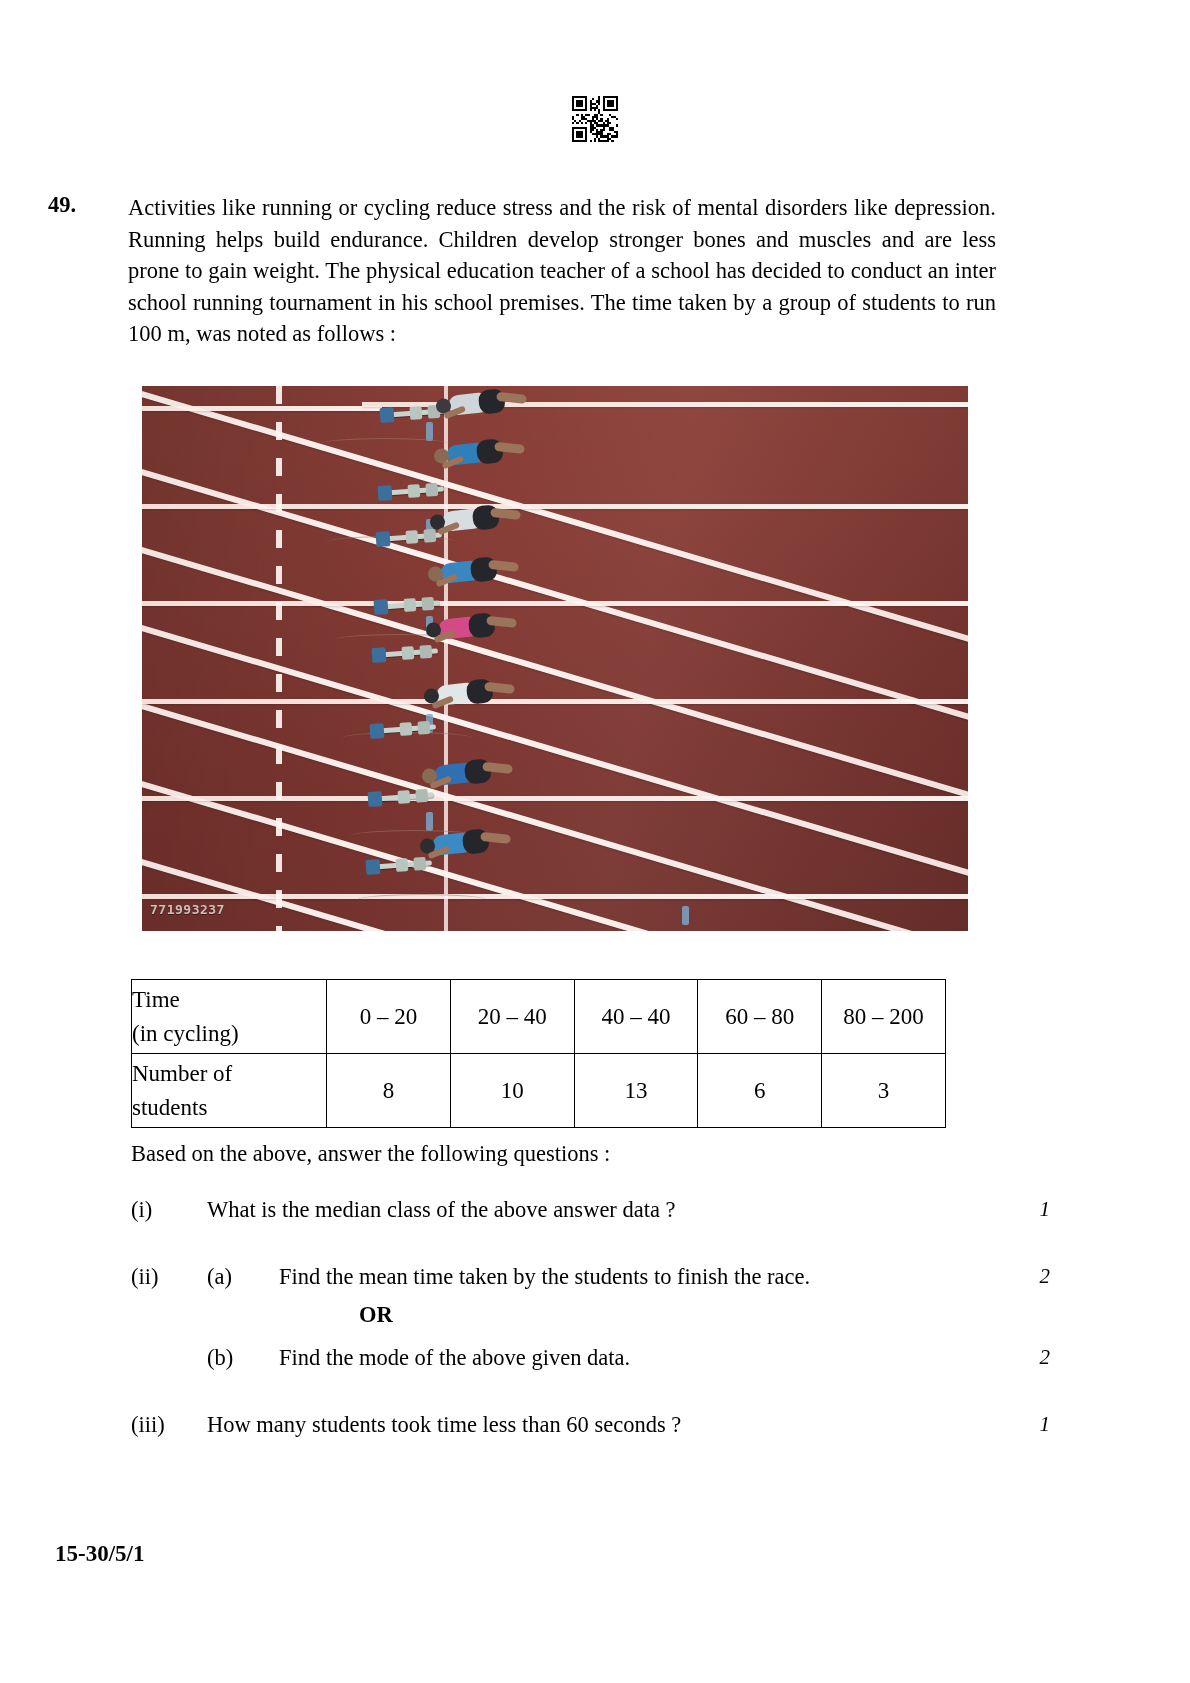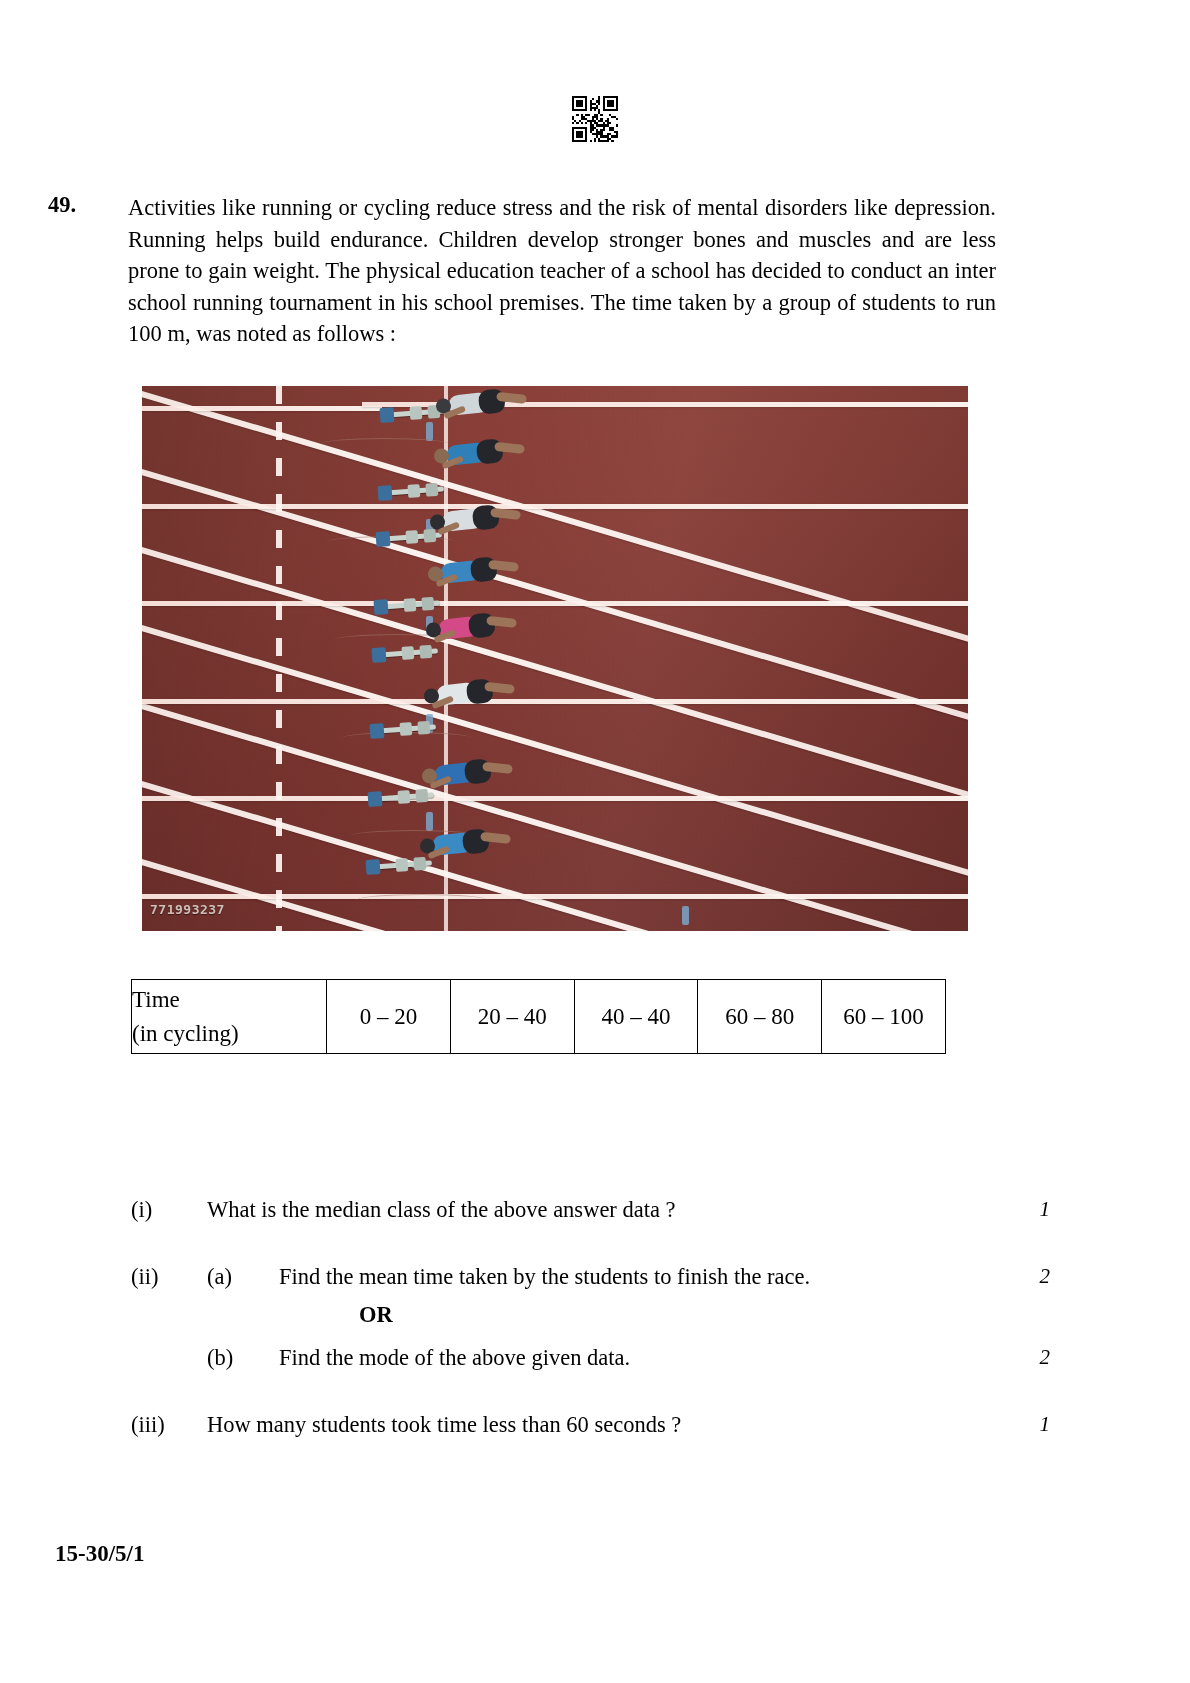--- a/index.html
+++ b/index.html
@@ -950,26 +950,38 @@
       <tbody>
         <tr>
           <td class="rowhead">
             <div>Time</div>
             <div>(in cycling)</div>
           </td>
           <td class="datacell">0 – 20</td>
           <td class="datacell">20 – 40</td>
           <td class="datacell">40 – 40</td>
           <td class="datacell">60 – 80</td>
-          <td class="datacell">60 – 100</td>
+          <td class="datacell">80 – 200</td>
+        </tr>
+        <tr>
+          <td class="rowhead">
+            <div>Number of</div>
+            <div>students</div>
+          </td>
+          <td class="datacell">8</td>
+          <td class="datacell">10</td>
+          <td class="datacell">13</td>
+          <td class="datacell">6</td>
+          <td class="datacell">3</td>
         </tr>
       </tbody>
     </table>
   </div>
 
+  <div class="based-line">Based on the above, answer the following questions :</div>
 
   <div class="qrow" style="top:1197px;">
     <span class="lbl-roman">(i)</span>
     <span class="qtext-1">What is the median class of the above answer data ?</span>
     <span class="mark-i">1</span>
   </div>
 
   <div class="qrow" style="top:1264px;">
     <span class="lbl-roman">(ii)</span>
     <span class="lbl-alpha">(a)</span>

